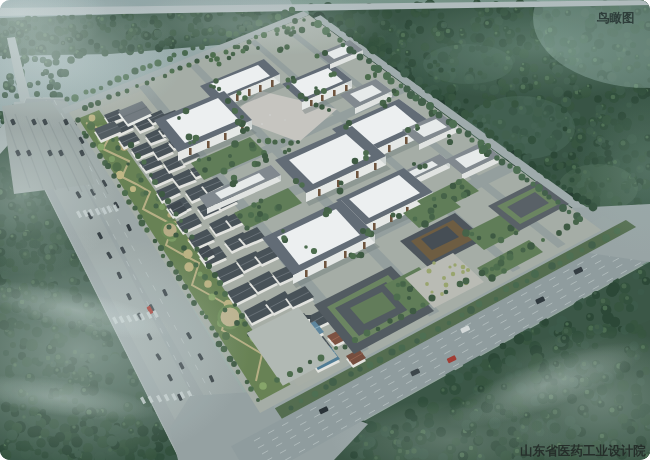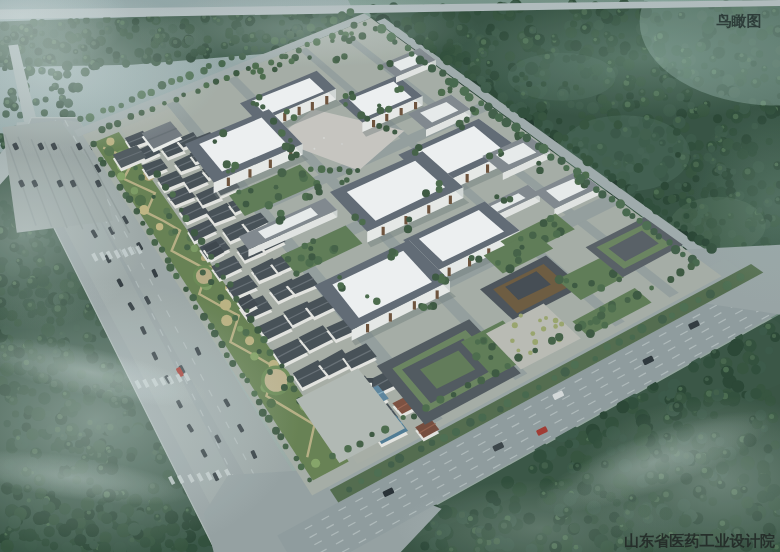--- a/index.html
+++ b/index.html
@@ -1,16 +1,16 @@
 <!DOCTYPE html>
 <html><head>
 <meta charset="utf-8">
 <style>
   html,body{margin:0;padding:0;}
-  #scene{width:650px;height:460px;overflow:hidden;position:relative;}
+  #scene{width:650px;height:460px;overflow:hidden;position:relative;border-radius:10px;}
 </style>
 </head>
 <body>
 <div id="scene">
 <svg width="650" height="460" viewBox="0 0 650 460" xmlns="http://www.w3.org/2000/svg">
 <defs>
 <linearGradient id="bgGrad" x1="0" y1="0" x2="1" y2="1">
   <stop offset="0" stop-color="#8ea3a4"></stop>
   <stop offset="0.5" stop-color="#9fafaa"></stop>
   <stop offset="1" stop-color="#8a9b91"></stop>

